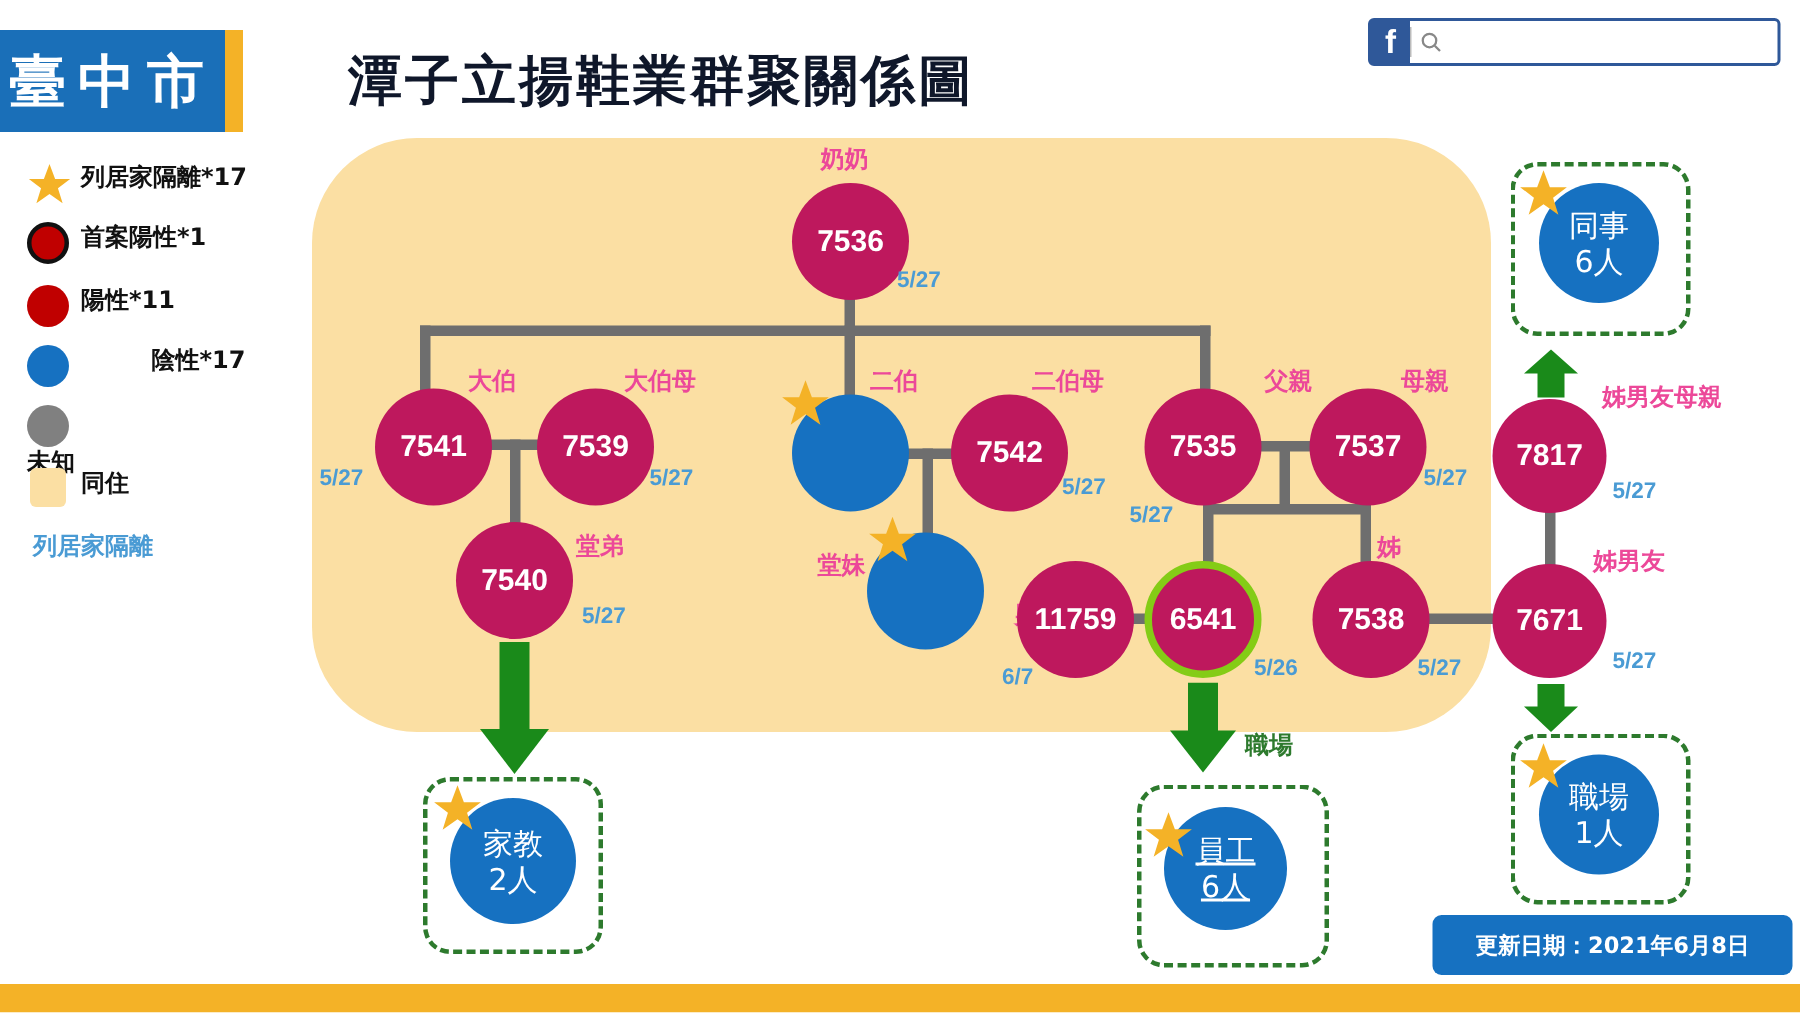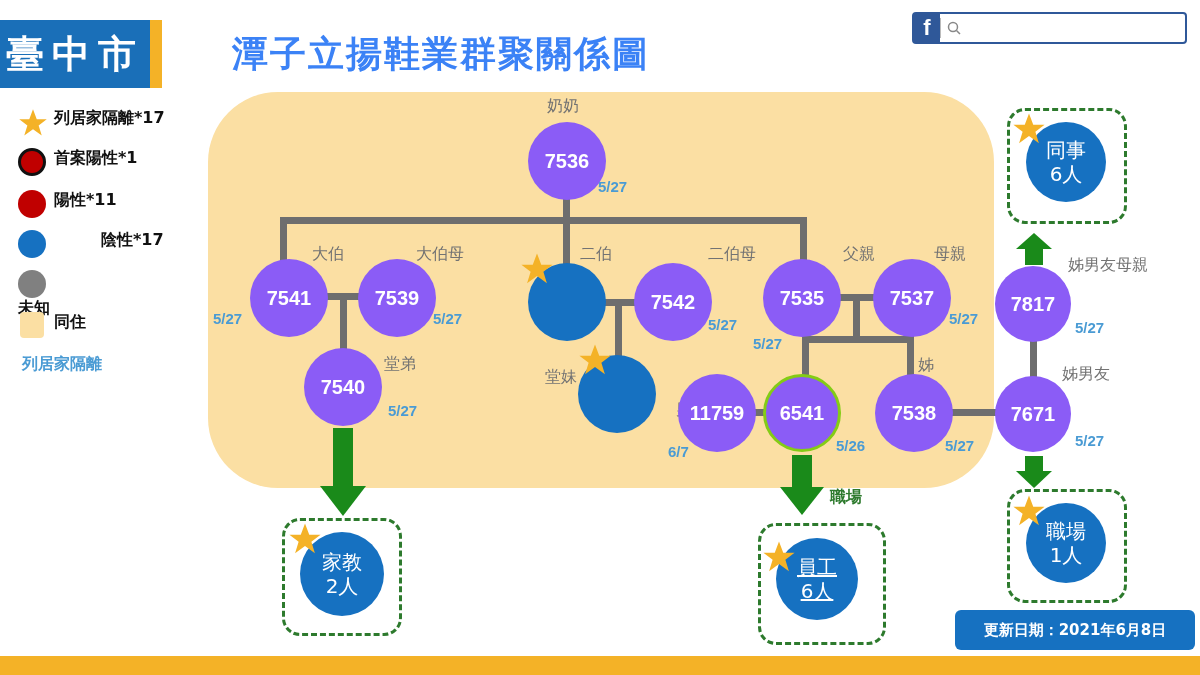--- a/index.html
+++ b/index.html
@@ -3,39 +3,39 @@
 <meta charset="utf-8">
 <style>
   html, body { margin:0; padding:0; }
   body { width:1200px; height:675px; position:relative; overflow:hidden; background:#ffffff;
          font-family: "DejaVu Sans", "Liberation Sans", sans-serif; }
   .abs { position:absolute; }
   
   .city-badge { left:0; top:20px; width:150px; height:68px; background:#1a6fb8; color:#fff;
                 font-size:38px; font-weight:bold; display:flex; align-items:center; justify-content:center; letter-spacing:8px; }
   .city-accent { left:150px; top:20px; width:12px; height:68px; background:#f4b227; }
-  .title { left:232px; top:30px; font-size:36px; font-weight:bold; color:#3b82f6; letter-spacing:2px; white-space:nowrap; }
+  .title { left:232px; top:30px; font-size:36px; font-weight:bold; color:#0f172a; letter-spacing:2px; white-space:nowrap; }
   .fb-box { left:912px; top:12px; width:275px; height:32px; border:2px solid #2f5899; border-radius:4px; background:#fff; display:flex; align-items:center; box-sizing:border-box; }
   .fb-logo { width:26px; height:100%; background:#2f5899; color:#fff; font-weight:bold; font-size:22px; display:flex; align-items:center; justify-content:center; font-family:"Liberation Sans", sans-serif; }
   .fb-text { flex:1; font-size:15px; color:#111; padding-left:6px; white-space:nowrap; }
   .fb-search { width:26px; border-left:1px solid #bbb; height:70%; display:flex; align-items:center; justify-content:center; color:#888; font-size:14px; }
   
   .legend-item { left:18px; display:flex; align-items:flex-start; font-size:16px; font-weight:bold; color:#111; white-space:nowrap; }
   .lg-dot { width:28px; height:28px; border-radius:50%; margin-right:8px; box-sizing:border-box; }
   .lg-sq { width:24px; height:26px; border-radius:4px; margin:0 10px 0 2px; background:#fbdfa3; }
   .lg-star { width:30px; height:30px; margin-right:6px; }
   .date-legend { left:22px; top:354px; font-size:16px; font-weight:bold; color:#4a9bd4; }
   
   .household { left:208px; top:92px; width:786px; height:396px; background:#fbdfa3; border-radius:70px; }
   .line { background:#6e6e6e; position:absolute; }
   .node { position:absolute; border-radius:50%; color:#fff; font-weight:bold; display:flex; align-items:center; justify-content:center; box-sizing:border-box; font-size:20px; font-family:"Liberation Sans", sans-serif; }
-  .red { background:#8b5cf6; }
+  .red { background:#be185d; }
   .blue { background:#1671c1; }
-  .index-case { border:3px solid #84cc16; }
-  .label { position:absolute; font-size:16px; font-weight:normal; color:#737373; white-space:nowrap; }
+  .index-case { border:5px solid #84cc16; }
+  .label { position:absolute; font-size:16px; font-weight:bold; color:#ec4899; white-space:nowrap; }
   .date { position:absolute; font-size:15px; font-weight:bold; color:#4a9bd4; white-space:nowrap; font-family:"Liberation Sans", sans-serif; }
   .star { position:absolute; width:34px; height:34px; }
   .dash-box { position:absolute; border:3px dashed #2d7a2d; border-radius:18px; box-sizing:border-box; }
   .contact { position:absolute; border-radius:50%; background:#1671c1; color:#fff; font-size:20px; text-align:center; display:flex; flex-direction:column; align-items:center; justify-content:center; line-height:1.2; }
   .arrow { position:absolute; }
   .workplace-label { left:830px; top:487px; font-size:16px; font-weight:bold; color:#2d7a2d; }
   .update-box { left:955px; top:610px; width:240px; height:40px; background:#1671c1; border-radius:6px; color:#fff; font-size:15px; font-weight:bold; display:flex; align-items:center; justify-content:center; }
   .footer-bar { left:0; top:656px; width:1200px; height:19px; background:#f4b227; }
 </style>
 </head>
@@ -124,21 +124,21 @@
 <div class="label" style="left:384px;top:354px;">堂弟</div>
 <div class="node red" style="left:304px;top:348px;width:78px;height:78px;">7540</div>
 <div class="date" style="left:388px;top:402px;">5/27</div>
 
 <div class="label" style="left:580px;top:244px;">二伯</div>
 <div class="node blue" style="left:528px;top:263px;width:78px;height:78px;"></div>
 <svg class="star" style="left:520px;top:252px;" viewBox="0 0 24 24">
     <polygon points="12,1 15,9 23,9 16.5,14 19,22 12,17 5,22 7.5,14 1,9 9,9" fill="#f4b227"></polygon>
   </svg>
 
-<div class="label" style="left:708px;top:244px;">二伯母</div>
+<div class="label" style="left:688px;top:244px;">二伯母</div>
 <div class="node red" style="left:634px;top:263px;width:78px;height:78px;">7542</div>
 <div class="date" style="left:708px;top:316px;">5/27</div>
 
 <div class="label" style="left:545px;top:367px;">堂妹</div>
 <div class="node blue" style="left:578px;top:355px;width:78px;height:78px;"></div>
 <svg class="star" style="left:578px;top:343px;" viewBox="0 0 24 24">
     <polygon points="12,1 15,9 23,9 16.5,14 19,22 12,17 5,22 7.5,14 1,9 9,9" fill="#f4b227"></polygon>
   </svg>
 
 <div class="label" style="left:822px;top:244px;margin-left:21px;">父親</div>

